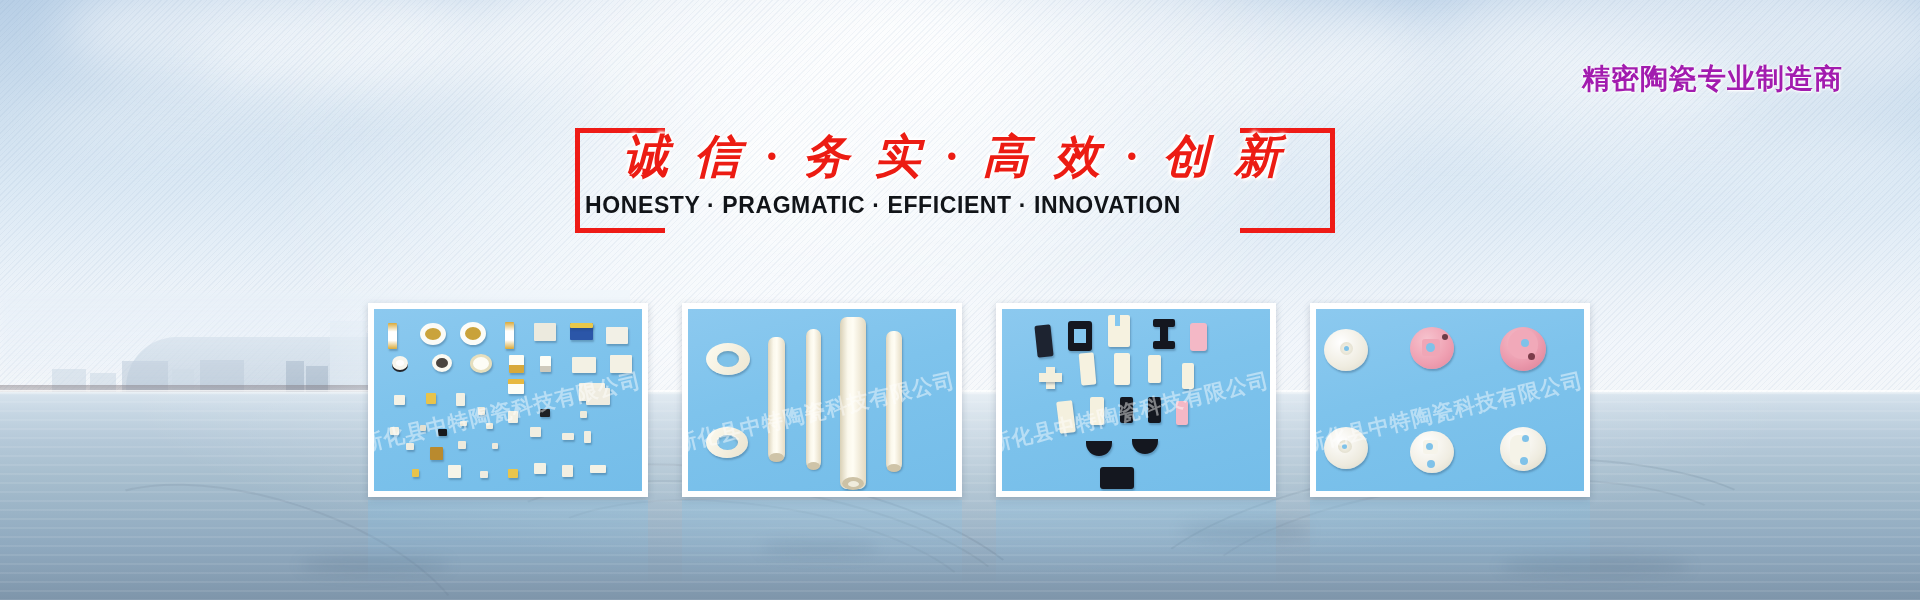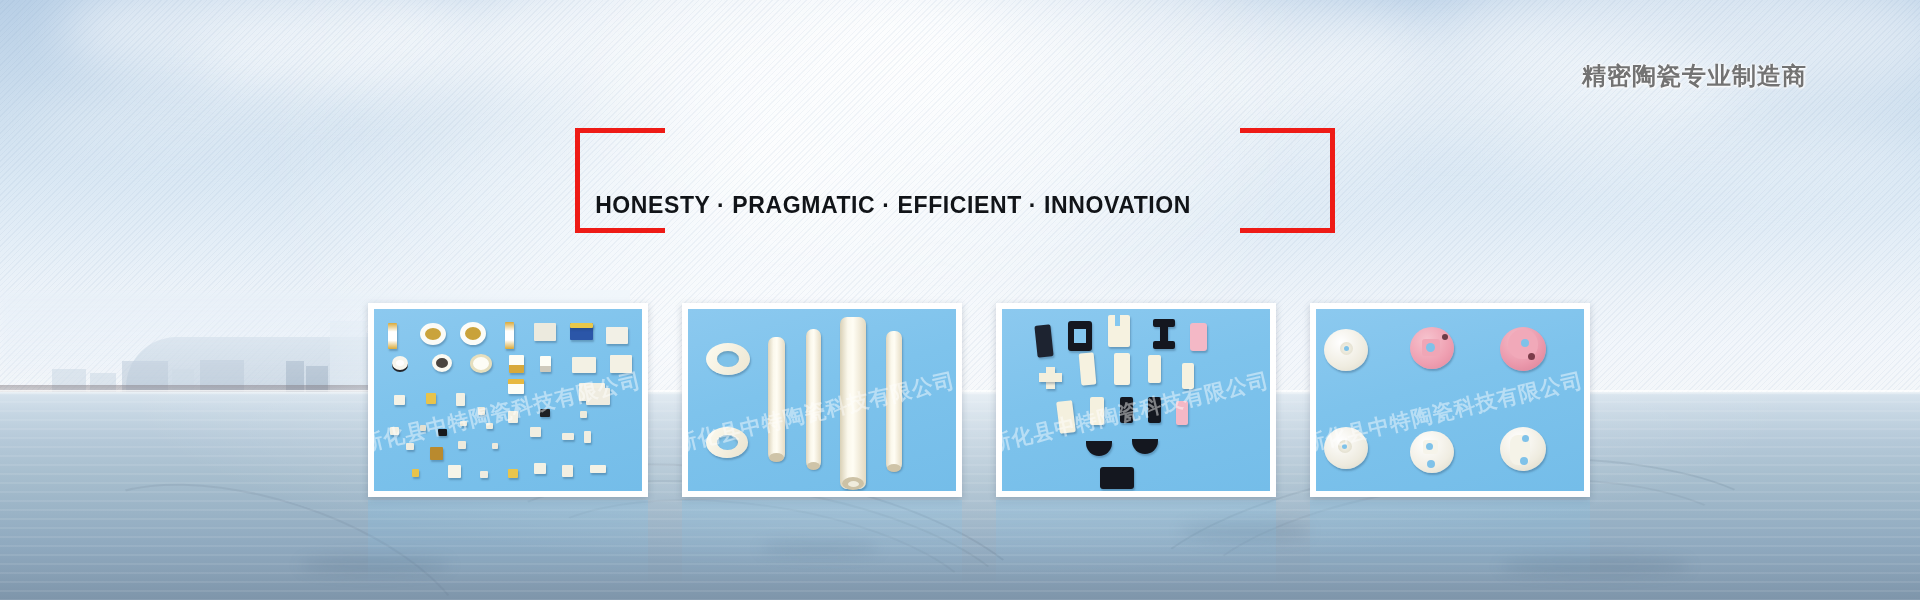--- a/index.html
+++ b/index.html
@@ -163,34 +163,34 @@
     letter-spacing:7px;
     color:#ec1c13;
     text-shadow:
        0 0 3px #fff, 0 0 3px #fff, 0 0 6px #fff,
        2px 2px 3px rgba(255,255,255,.95),
       -2px -2px 3px rgba(255,255,255,.95);
     white-space:nowrap;
   }
   .slogan-en{
     position:absolute; left:0; top:64px; width:616px;
-    text-align:right;
+    text-align:center;
     font-family:"Liberation Sans", sans-serif;
     font-size:23px; font-weight:bold;
     letter-spacing:.6px;
     color:#111418;
     white-space:nowrap;
   }
 
   
   .rblock{ position:absolute; left:1582px; top:60px; width:320px; }
   .r-head{
     font-family:"Liberation Sans", sans-serif;
-    font-size:24px; font-weight:bold; letter-spacing:1px;
-    color:#737373;
+    font-size:28px; font-weight:bold; letter-spacing:1px;
+    color:#a21caf;
     text-shadow:0 0 2px #fff, 0 0 4px #fff, 1px 1px 2px rgba(255,255,255,.9);
     white-space:nowrap;
   }
   .r-sub{
     margin-top:20px;
     font-family:"Liberation Sans", sans-serif;
     font-size:24px; font-weight:bold; letter-spacing:1px;
     color:#e8231a;
     text-shadow:0 0 2px #fff, 0 0 4px #fff, 1px 1px 2px rgba(255,255,255,.9);
     white-space:nowrap;
@@ -322,20 +322,21 @@
       <div class="rbody"></div>
     </div>
 
   <div class="slogan">
     <div class="brk brk-l-v"></div>
     <div class="brk brk-l-h1"></div>
     <div class="brk brk-l-h2"></div>
     <div class="brk brk-r-v"></div>
     <div class="brk brk-r-h1"></div>
     <div class="brk brk-r-h2"></div>
+    <div class="slogan-cn">诚 信 · 务 实 · 高 效 · 创 新</div>
     <div class="slogan-en">HONESTY · PRAGMATIC · EFFICIENT · INNOVATION</div>
   </div>
 
   <div class="rblock">
     <div class="r-head">精密陶瓷专业制造商</div>
   </div>
 
   <div class="panels">
 
     <div class="panel p1">

